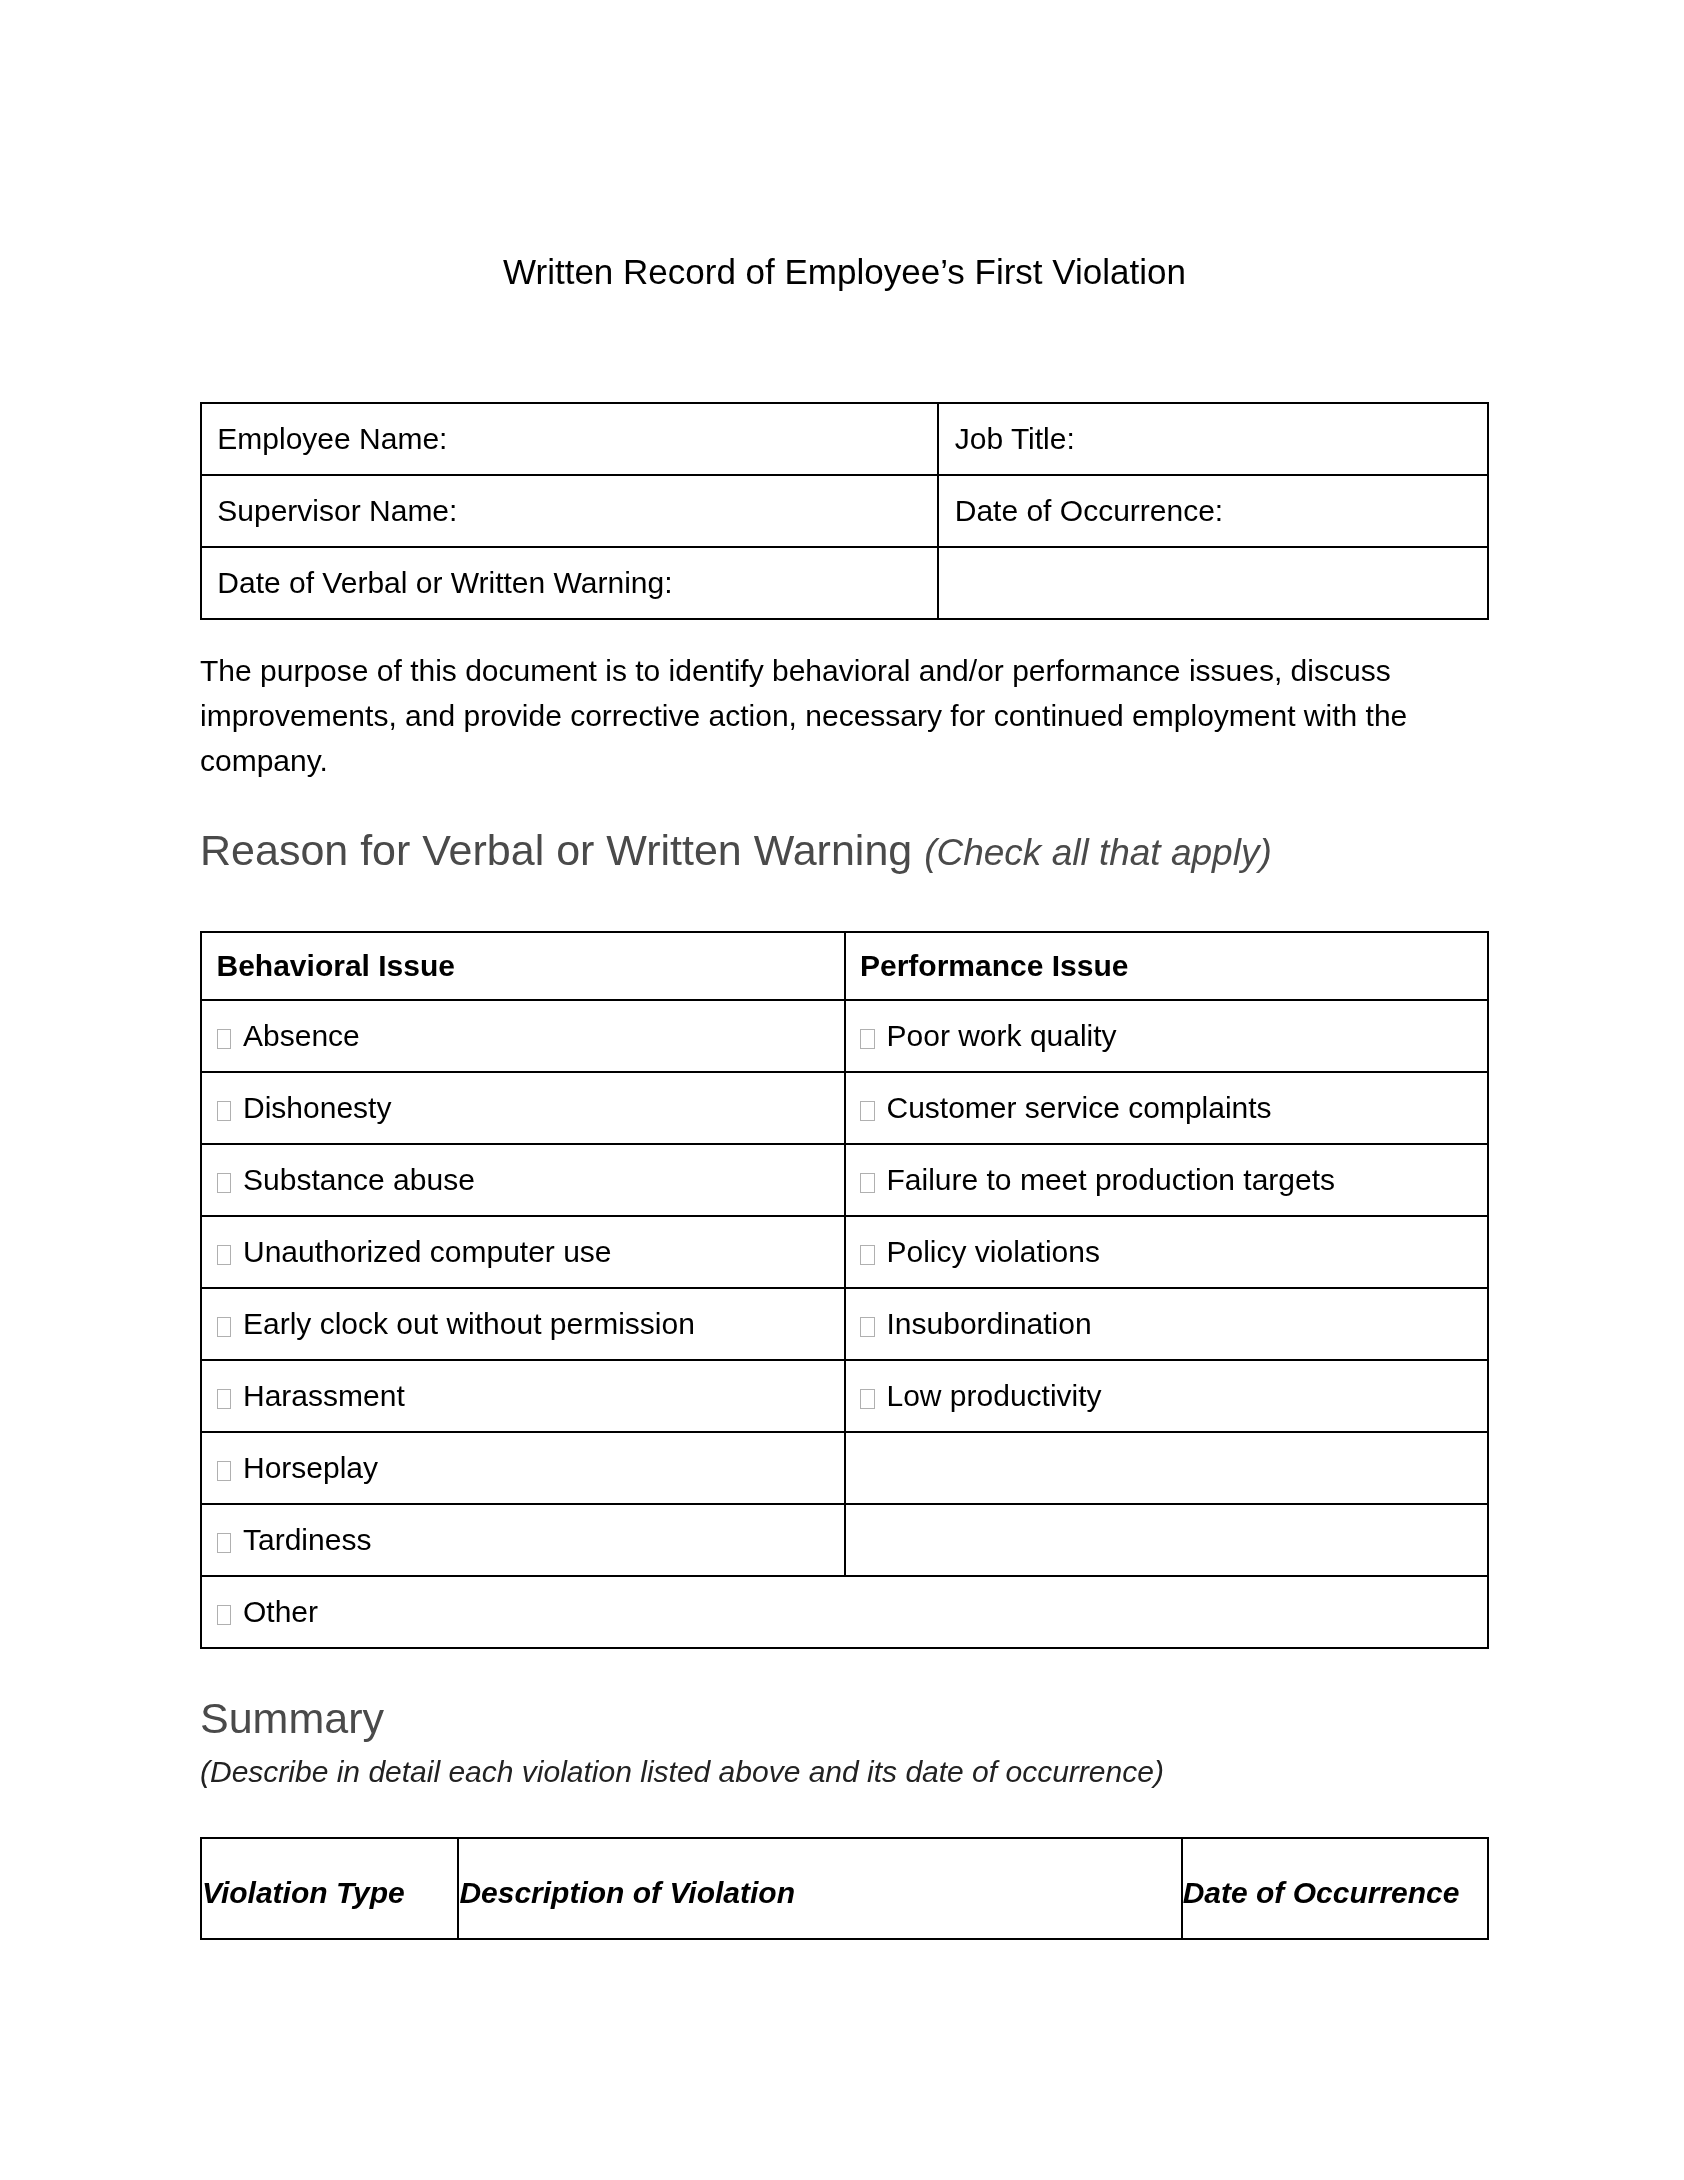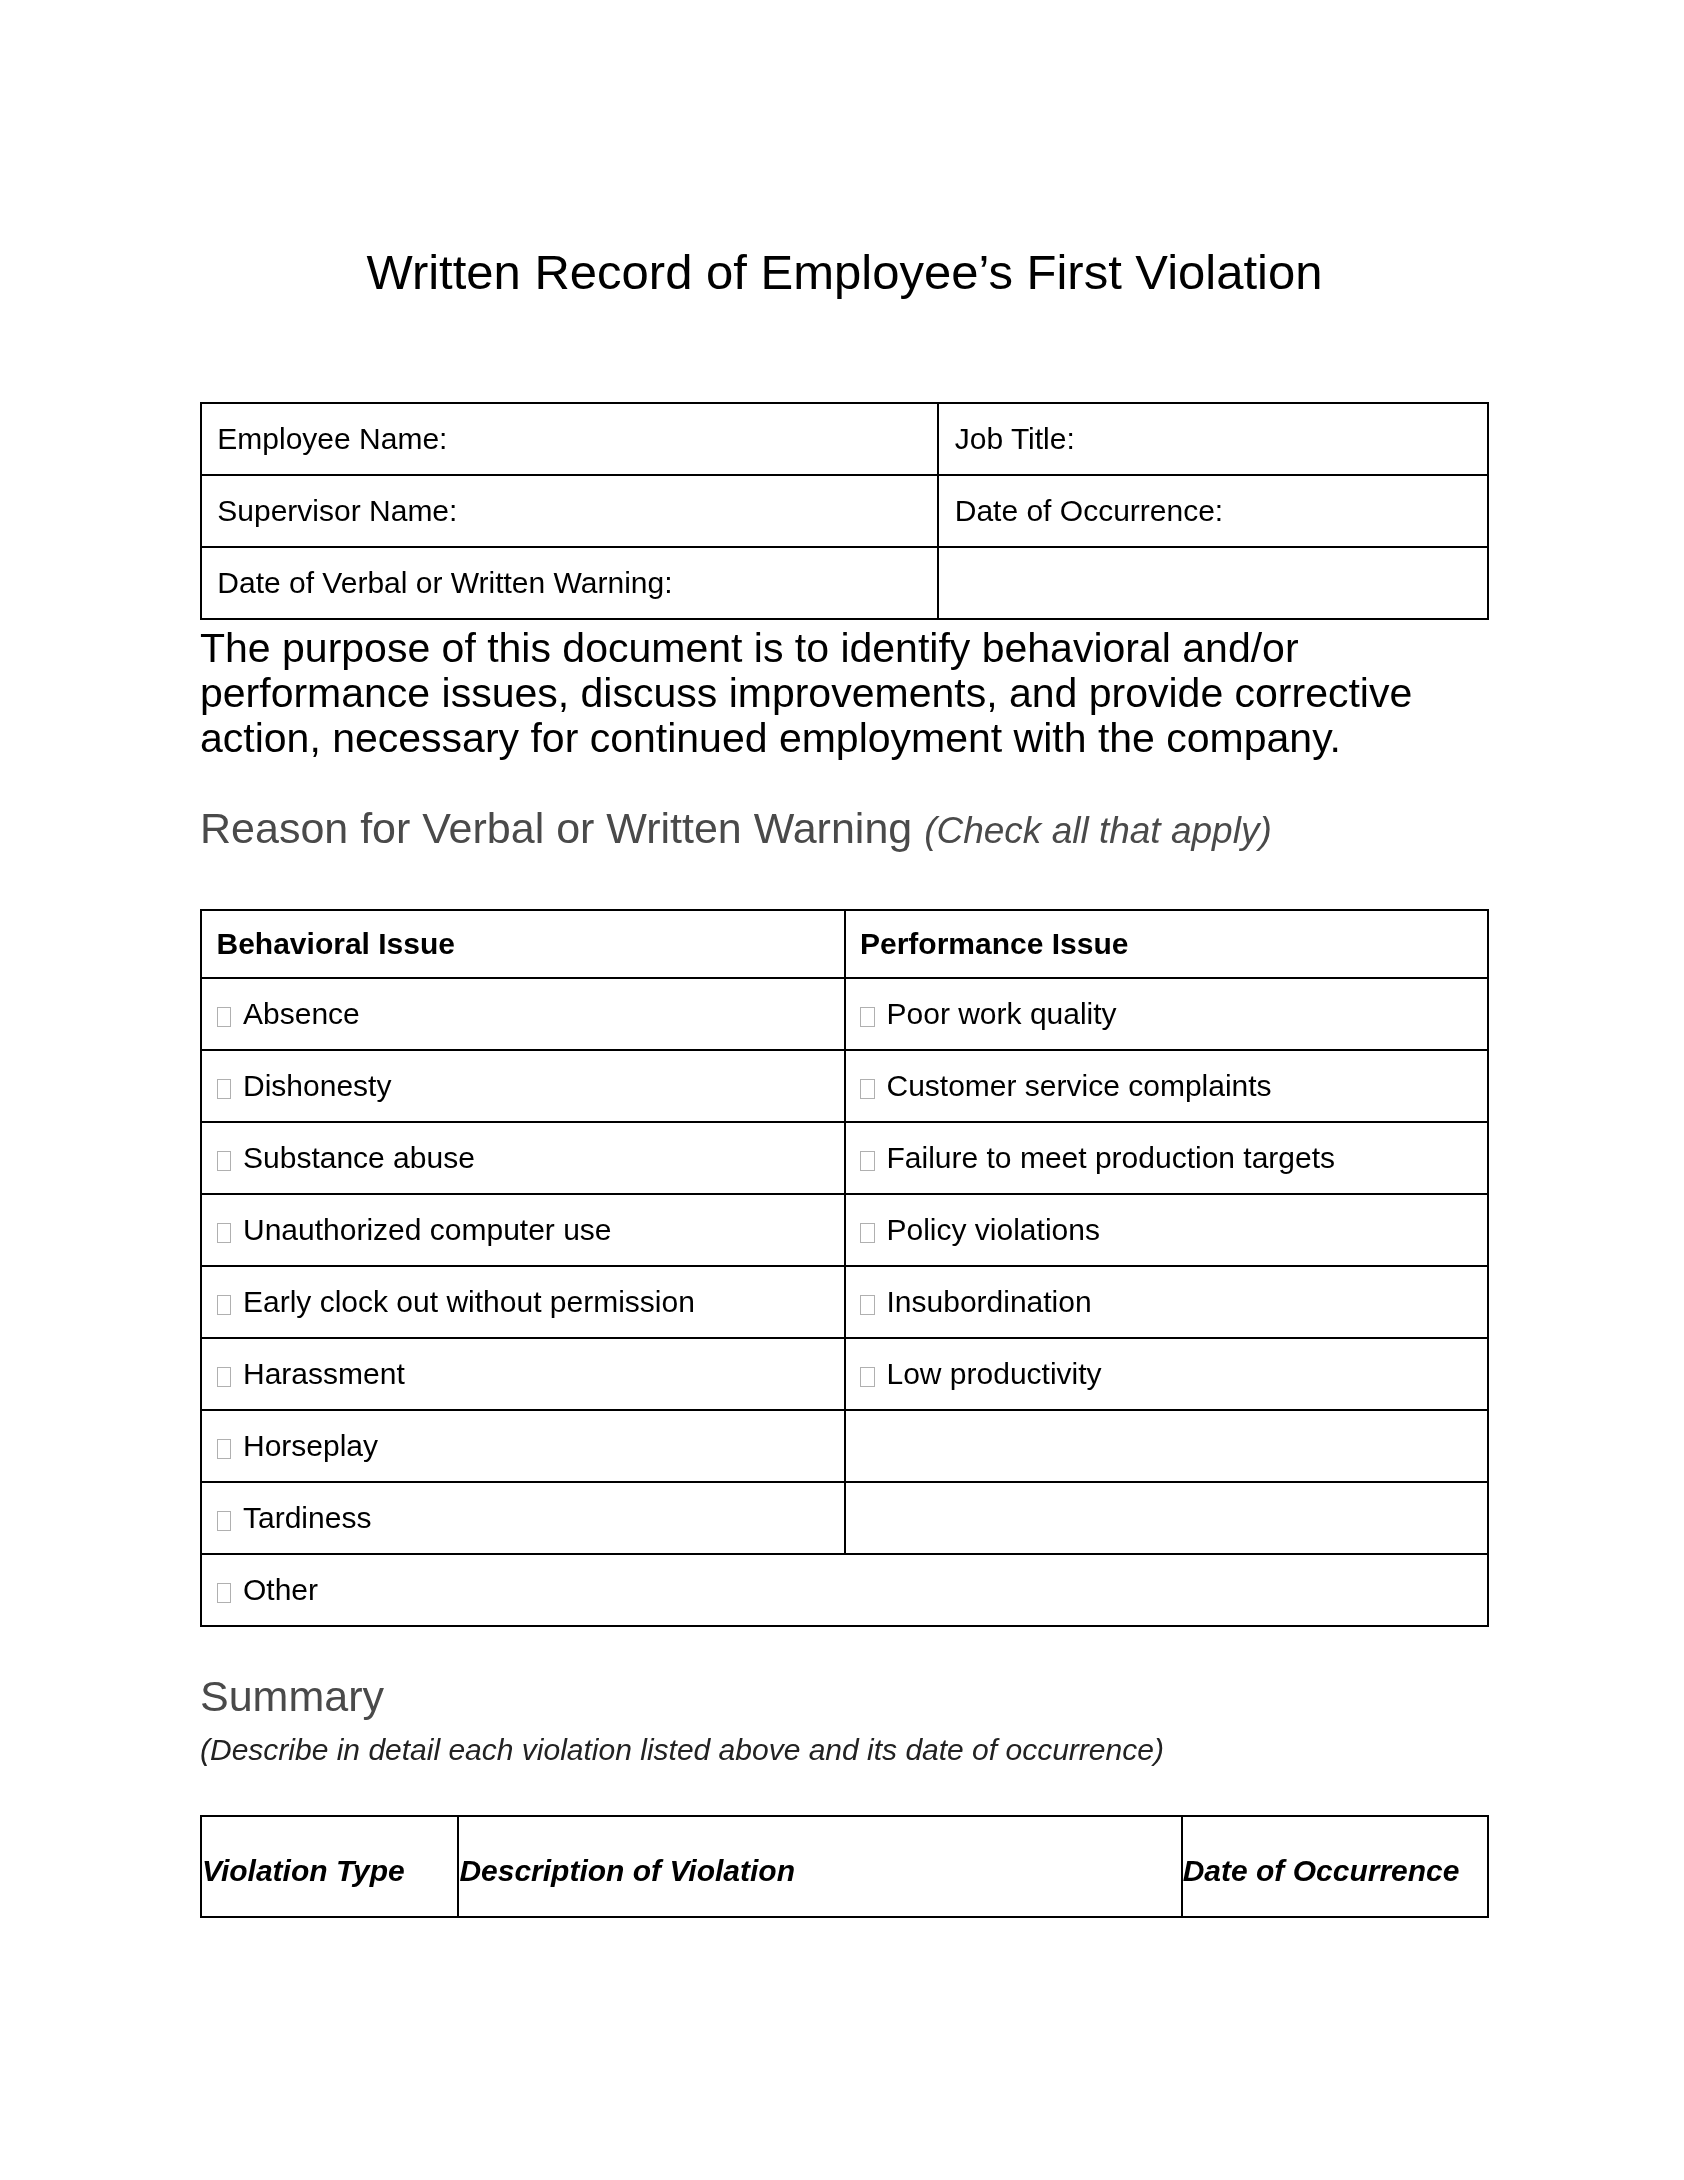--- a/index.html
+++ b/index.html
@@ -12,21 +12,21 @@
     font-family: "Liberation Sans", "DejaVu Sans", sans-serif;
     color: #000000;
     overflow: hidden;
   }
   .content {
     margin-left: 200px;
     width: 1289px;
   }
   .doc-title {
     margin-top: 243px;
-    font-size: 49px;
+    font-size: 35px;
     line-height: 58px;
     font-weight: 400;
     text-align: center;
     color: #000000;
     white-space: nowrap;
   }
   table.tbl {
     border-collapse: collapse;
     width: 100%;
     table-layout: fixed;
@@ -36,22 +36,22 @@
     font-size: 30px;
     vertical-align: middle;
     text-align: left;
     overflow: hidden;
   }
   .info-tbl { margin-top: 101px; }
   .info-tbl td { height: 72px; padding-left: 15.3px; }
   .info-tbl col.c1 { width: 57.3%; }
   .info-tbl col.c2 { width: 42.7%; }
   .purpose {
-    margin-top: 6px;
-    font-size: 41px;
+    margin-top: 28px;
+    font-size: 30px;
     line-height: 45px;
     color: #000000;
   }
   .section-heading {
     font-size: 43px;
     line-height: 51px;
     color: #4a4a4a;
     font-weight: 400;
   }
   .reason-heading { margin-top: 42px; }

